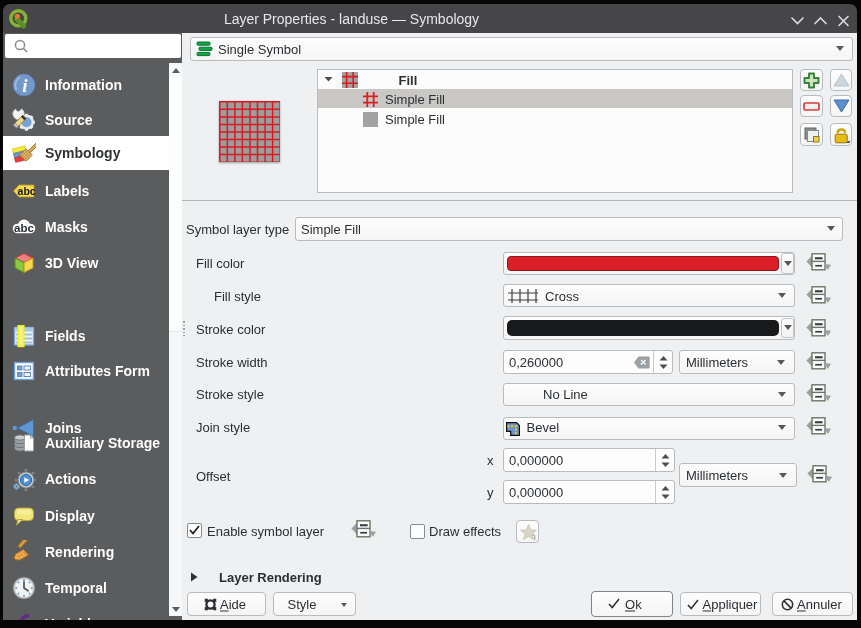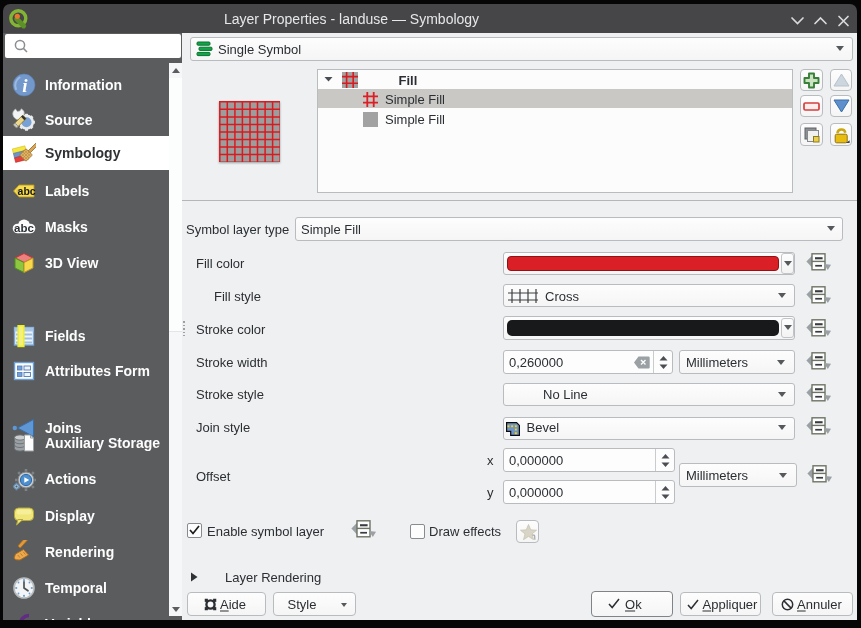--- a/index.html
+++ b/index.html
@@ -459,21 +459,21 @@
   <div class="lab" style="left:426px;top:497.5px">Draw effects</div>
   <div class="btn" style="left:513px;top:487px;width:23px;height:22.5px;border-radius:4px;">
     <svg width="17" height="17" viewBox="0 0 19 19" style="position:absolute;left:3px;top:2.8px">
       <path d="M9.5 0.5 L 12 6.5 L 18.5 6.9 L 13.4 11.1 L 15.1 17.5 L 9.5 13.9 L 3.9 17.5 L 5.6 11.1 L 0.5 6.9 L 7 6.5 Z" fill="#d8d4c6" stroke="#c6c2b1" stroke-width="0.8"></path>
       <path d="M13.8 12.5 q 2.4 -0.6 2.6 1 l 0.2 4" fill="none" stroke="#a7abad" stroke-width="1.4"></path>
     </svg>
   </div>
   <svg class="abs" style="left:187px;top:538.5px" width="8" height="10" viewBox="0 0 8 10">
         <path d="M1 0.5 L 7.5 5 L 1 9.5 Z" fill="#2f3234"></path>
       </svg>
-  <div class="lab" style="left:222px;top:544px;font-weight:normal;text-align:right;">Layer Rendering</div>
+  <div class="lab" style="left:216px;top:544px;font-weight:bold;text-align:right;">Layer Rendering</div>
   <div class="btn" style="left:183.5px;top:559px;width:79.5px;height:23.5px;border-radius:4px;"></div>
   <svg class="abs" style="left:200.5px;top:565px" width="13" height="13" viewBox="0 0 14 14">
     <g fill="#2b2f33">
       <rect x="0.8" y="0.8" width="3.4" height="3.4"></rect>
           <rect x="9.8" y="0.8" width="3.4" height="3.4"></rect>
       <rect x="0.8" y="9.8" width="3.4" height="3.4"></rect>
           <rect x="9.8" y="9.8" width="3.4" height="3.4"></rect>
     </g>
     <circle cx="7" cy="7" r="4.4" fill="none" stroke="#2b2f33" stroke-width="2.5"></circle>
   </svg>

